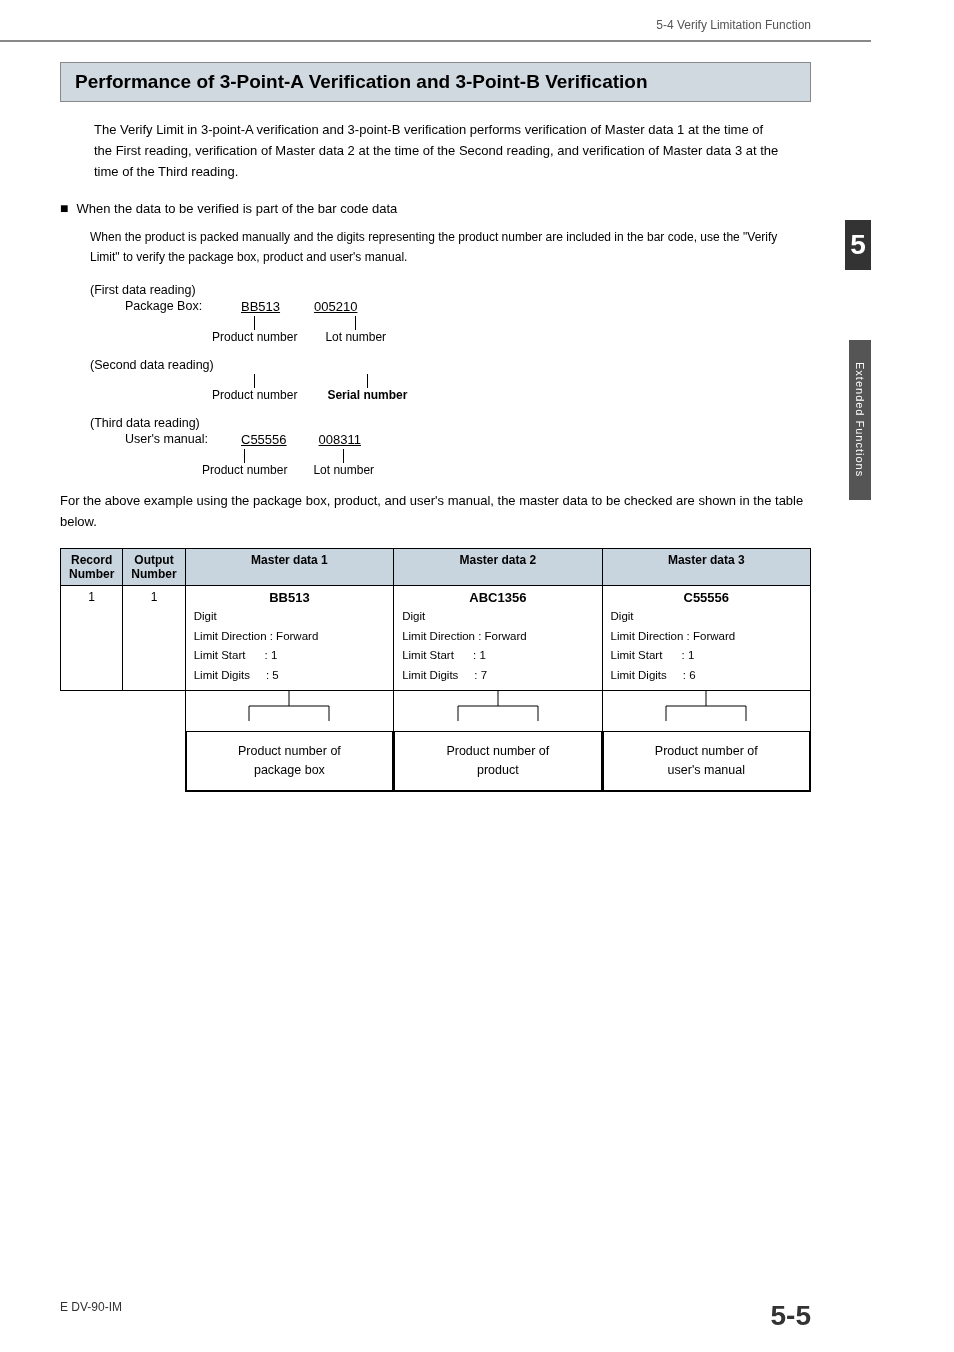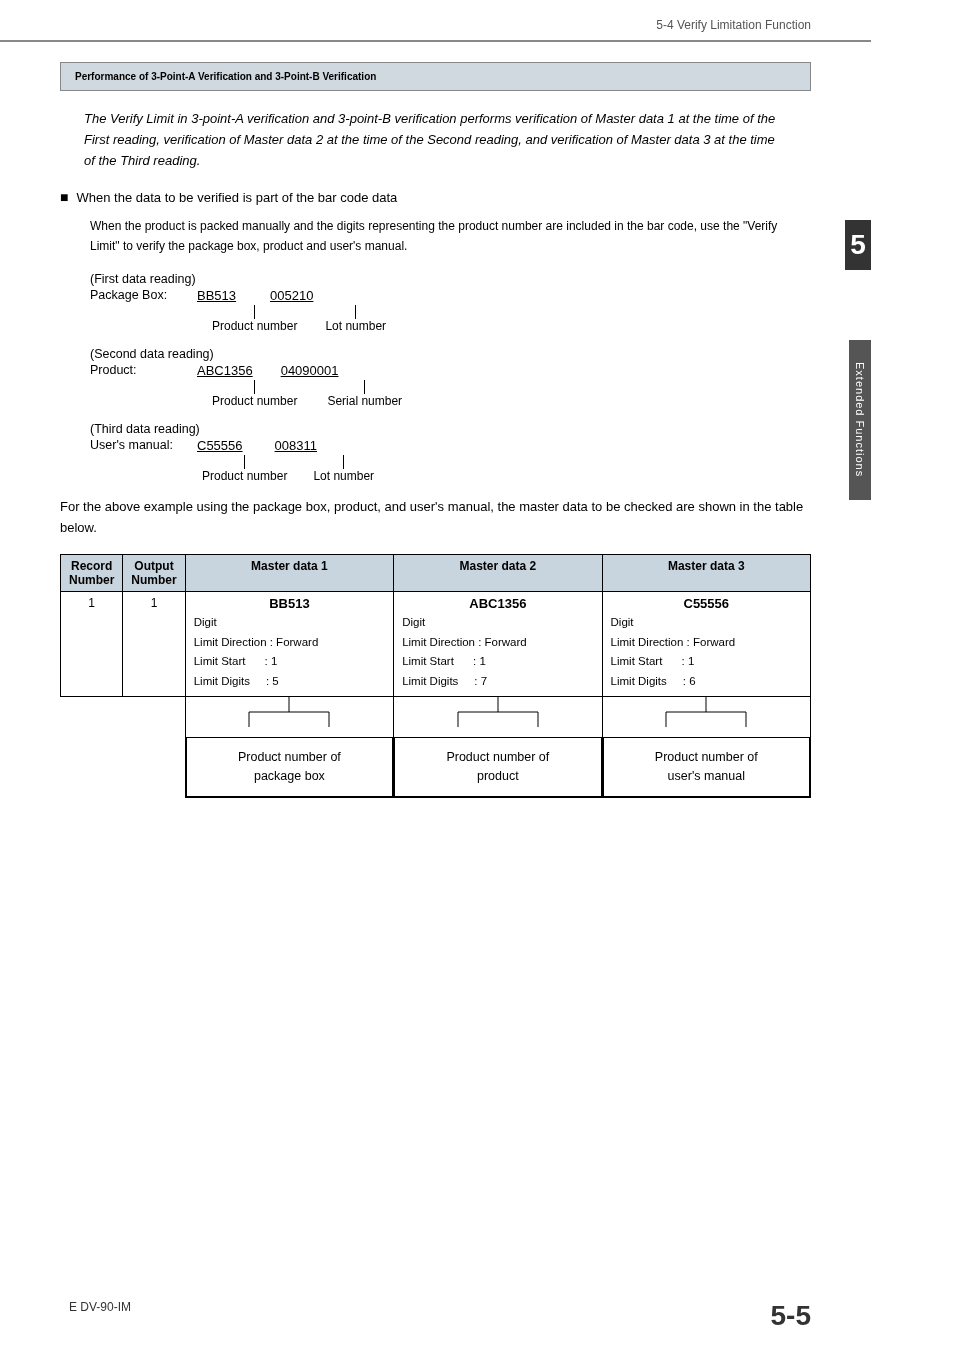--- a/index.html
+++ b/index.html
@@ -52,31 +52,30 @@
 
     
     .content {
       padding: 20px 60px 30px 60px;
     }
 
     
     .section-title {
       background: #d0d8e0;
       border: 1.5px solid #888;
-      font-size: 10px;
+      font-size: 19px;
       font-weight: bold;
       padding: 8px 14px;
       margin-bottom: 18px;
     }
 
     .intro-text {
-      margin: 0 30px 18px 24px;
+      margin: 0 30px 18px 34px;
       font-size: 13px;
       line-height: 1.6;
-      font-style: italic;
     }
 
     
     .subsection-title {
       font-size: 13px;
       font-weight: normal;
       margin: 10px 0 12px 0;
       display: flex;
       align-items: center;
       gap: 8px;
@@ -99,22 +98,23 @@
     }
 
     .reading-label {
       font-size: 12.5px;
       margin-bottom: 2px;
     }
 
     .barcode-line {
       display: flex;
       align-items: center;
-      gap: 7px;
+      gap: 16px;
       margin-bottom: 0px;
+      margin-left: 35px;
     }
 
     .barcode-prefix {
       font-size: 12.5px;
       min-width: 100px;
     }
 
     .barcode-codes {
       display: flex;
       gap: 14px;
@@ -175,21 +175,21 @@
 
     .master-detail {
       font-size: 11.5px;
       line-height: 1.7;
     }
 
     
     .page-footer {
       position: absolute;
       bottom: 20px;
-      left: 9px;
+      left: 0;
       right: 0;
       display: flex;
       justify-content: space-between;
       padding: 0 60px;
       font-size: 12px;
       color: #333;
     }
 
     .annot-box {
       border: 1px solid #000;
@@ -249,35 +249,28 @@
           </div>
           <div style="display:flex; flex-direction:column; align-items:center; margin-left:28px;">
             <div style="width:1px; height:14px; background:#000;"></div>
             <span style="font-size:12px;">Lot number</span>
           </div>
         </div>
       </div>
 
       <div>
         <div class="reading-label">(Second data reading)</div>
-        <div class="barcode-line">
-          <span class="barcode-prefix">Product:</span>
-          <span class="barcode-codes">
-            <span class="code-item">ABC1356</span>
-            <span style="margin-left:14px;" class="code-item">04090001</span>
-          </span>
-        </div>
         <div style="margin-left:100px; margin-top:2px; margin-bottom:14px; display:flex; align-items:flex-start; gap:0;">
           <div style="display:flex; flex-direction:column; align-items:center; margin-left:22px;">
             <div style="width:1px; height:14px; background:#000;"></div>
             <span style="font-size:12px;">Product number</span>
           </div>
           <div style="display:flex; flex-direction:column; align-items:center; margin-left:30px;">
             <div style="width:1px; height:14px; background:#000;"></div>
-            <span style="font-size:12px;">Serial number</span>
+            <span style="font-size:12px;font-weight:bold;">Serial number</span>
           </div>
         </div>
       </div>
 
       <div>
         <div class="reading-label">(Third data reading)</div>
         <div class="barcode-line">
           <span class="barcode-prefix">User's manual:</span>
           <span class="barcode-codes">
             <span class="code-item">C55556</span>

